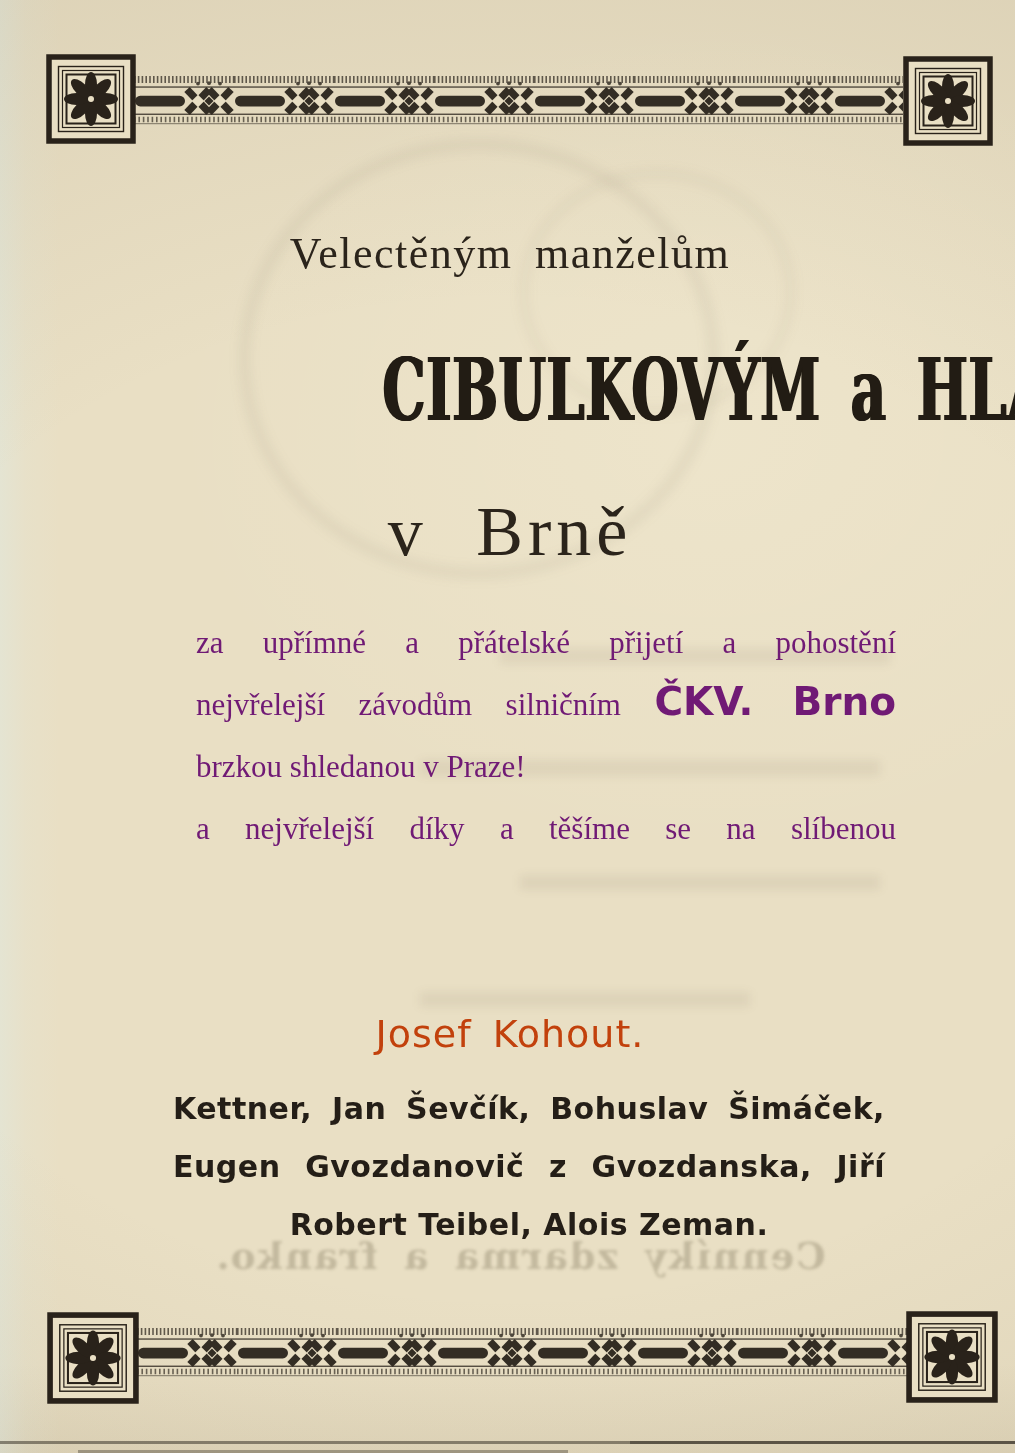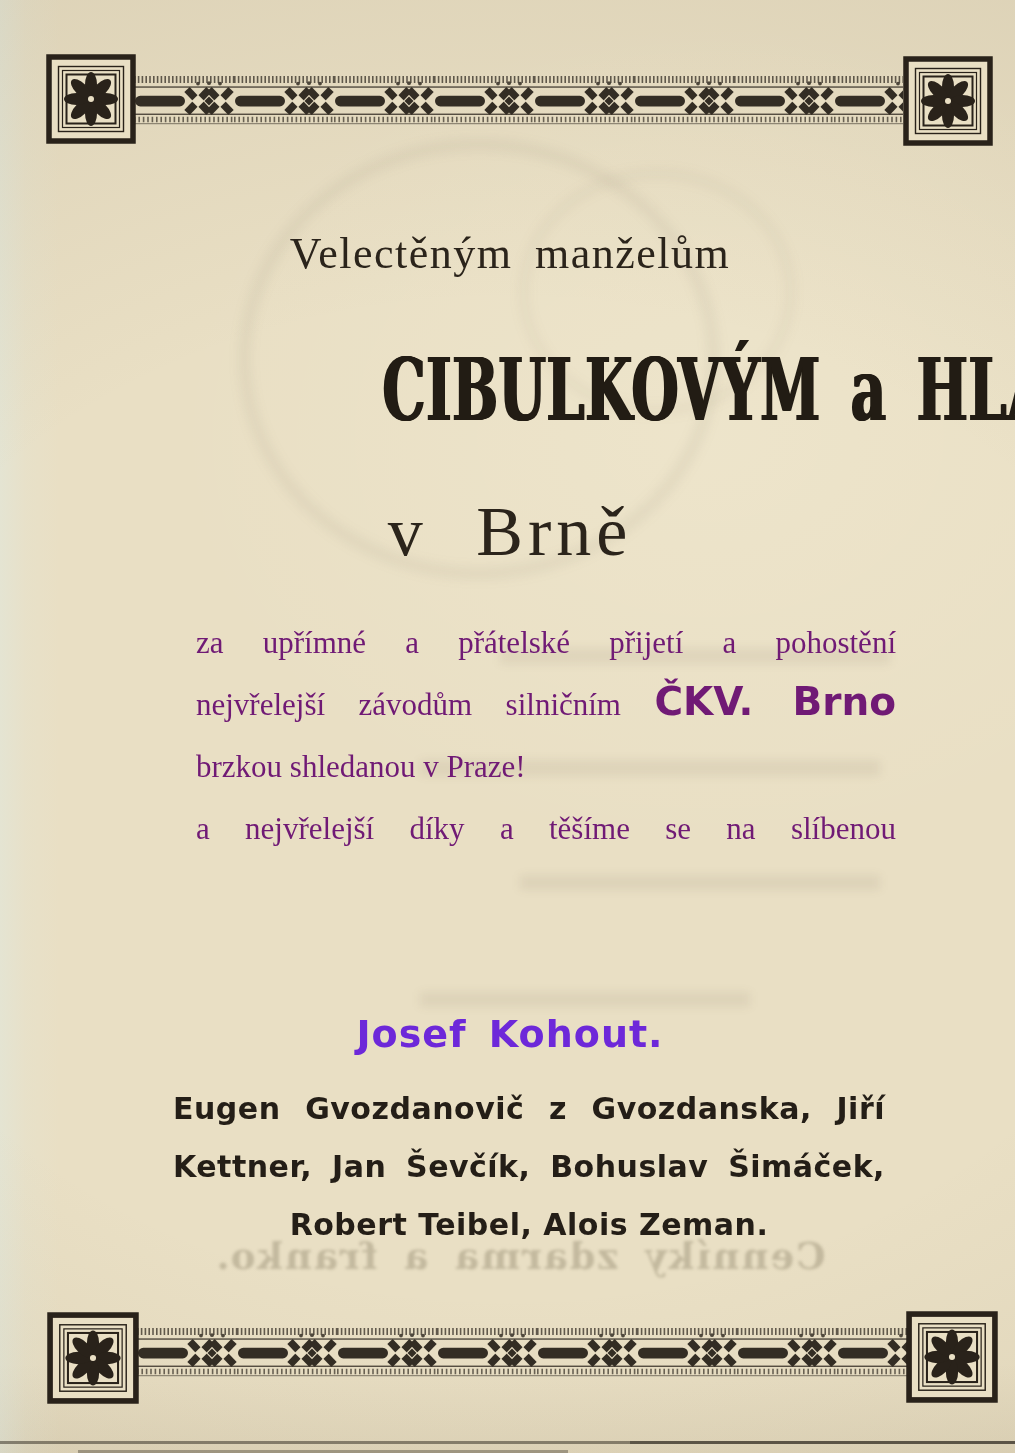--- a/index.html
+++ b/index.html
@@ -41,22 +41,22 @@
   }
   .body-par{
     position:absolute;left:56px;top:610px;width:700px;
     font-size:31px;line-height:59px;color:#701a75;
   }
   .body-line{text-align:justify;text-align-last:justify;}
   .body-line.last{text-align:left;text-align-last:left;}
   .b-sans{font-family:"DejaVu Sans", sans-serif;font-weight:bold;font-size:39px;letter-spacing:0;}
   .signature{
     position:absolute;left:0;top:1012px;width:100%;text-align:center;
-    font-family:"DejaVu Sans", sans-serif;font-weight:bold;font-size:38px;
-    letter-spacing:1px;word-spacing:8px;color:#6d28d9;
+    font-family:"DejaVu Sans", sans-serif;font-weight:normal;font-size:38px;
+    letter-spacing:1px;word-spacing:8px;color:#c2410c;
   }
   .names{
     position:absolute;left:33px;top:1080px;width:712px;
     font-family:"DejaVu Sans", sans-serif;font-weight:bold;
     font-size:30px;line-height:58px;letter-spacing:0.5px;color:#241e17;
   }
   .names .n-line{text-align:justify;text-align-last:justify;}
   .names .n-line.last{text-align:right;text-align-last:center;}
   .ghost{position:absolute;pointer-events:none;z-index:1;}
   .ghost-text{
@@ -187,21 +187,21 @@
   <div class="body-par">
     <div class="body-line"><span>za upřímné a přátelské přijetí a pohostění</span><span class="b-sans"></span><span></span></div>
     <div class="body-line"><span>nejvřelejší závodům silničním </span><span class="b-sans">ČKV. Brno</span><span></span></div>
     <div class="body-line last"><span>brzkou shledanou v Praze!</span><span class="b-sans"></span><span></span></div>
     <div class="body-line"><span>a nejvřelejší díky a těšíme se na slíbenou</span><span class="b-sans"></span><span></span></div>
   </div>
 
   <div class="signature">Josef Kohout.</div>
 
   <div class="names">
+    <div class="n-line">Kettner, Jan Ševčík, Bohuslav Šimáček,</div>
     <div class="n-line">Eugen Gvozdanovič z Gvozdanska, Jiří</div>
-    <div class="n-line">Kettner, Jan Ševčík, Bohuslav Šimáček,</div>
     <div class="n-line last">Robert Teibel, Alois Zeman.</div>
   </div>
 </div>
 
 <div class="edge-line el-a"></div>
 <div class="edge-line el-a2"></div>
 <div class="edge-line el-b"></div>
 
 </body></html>

